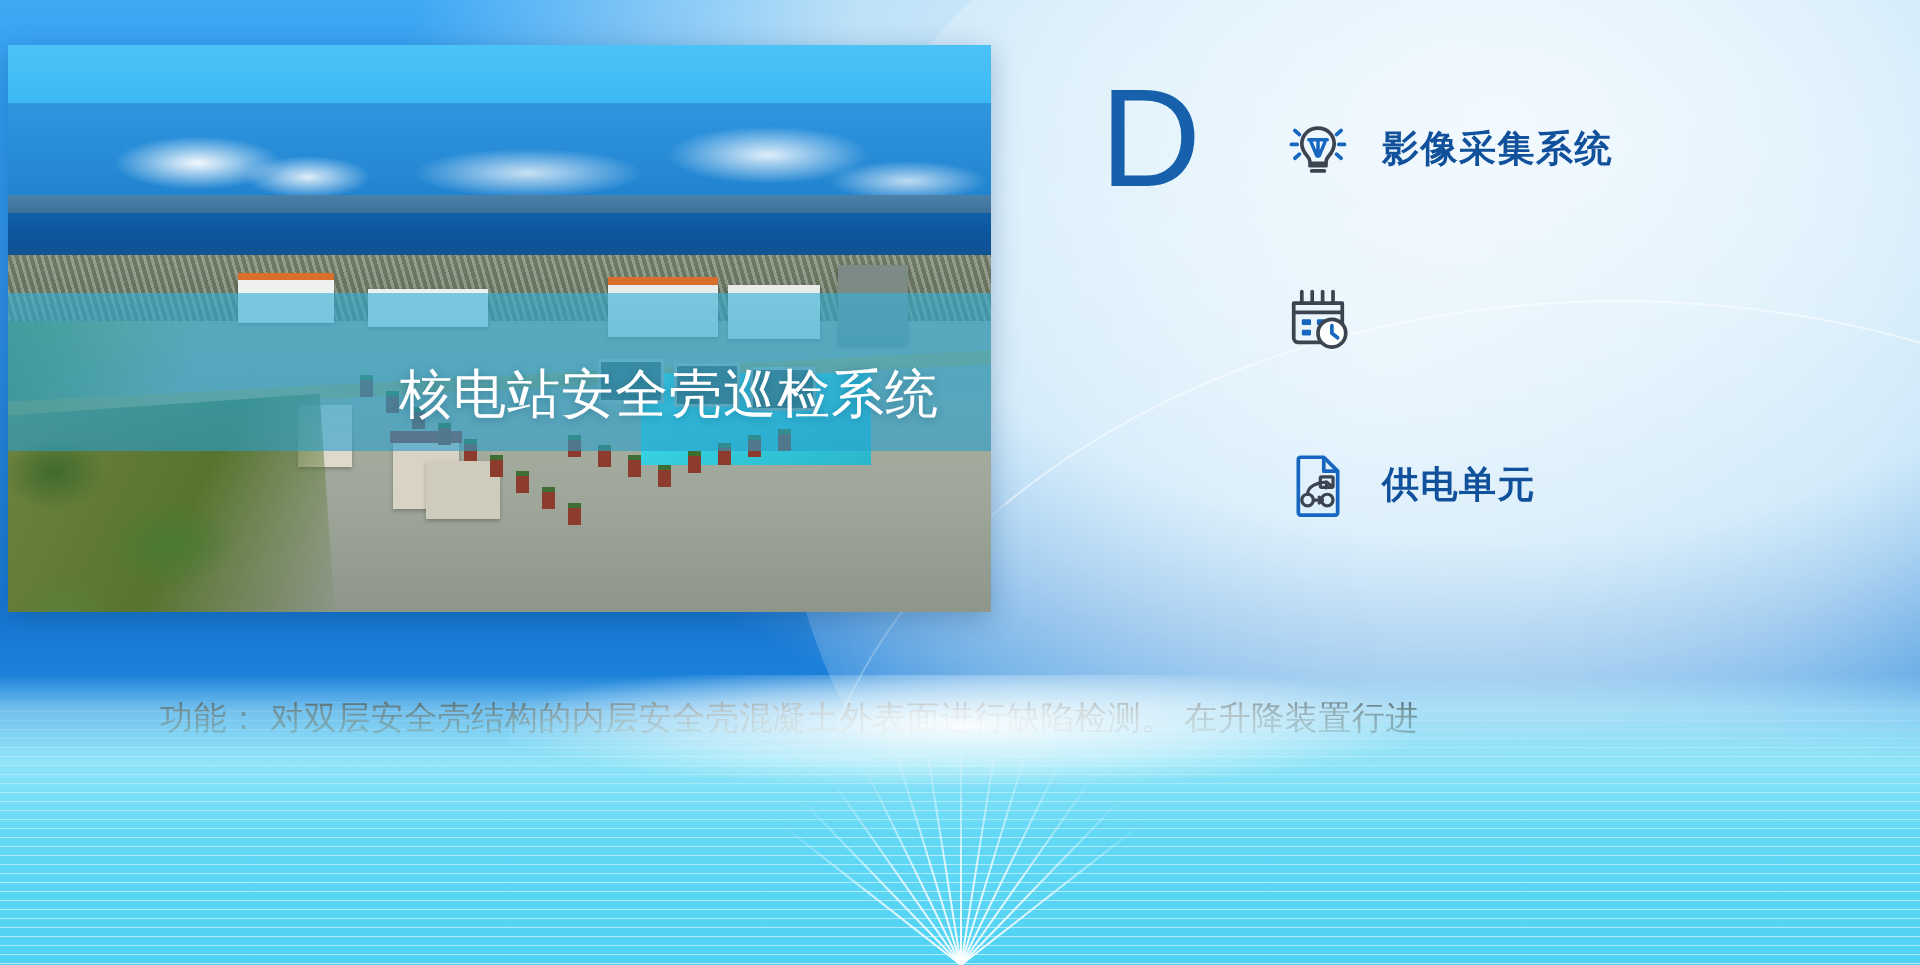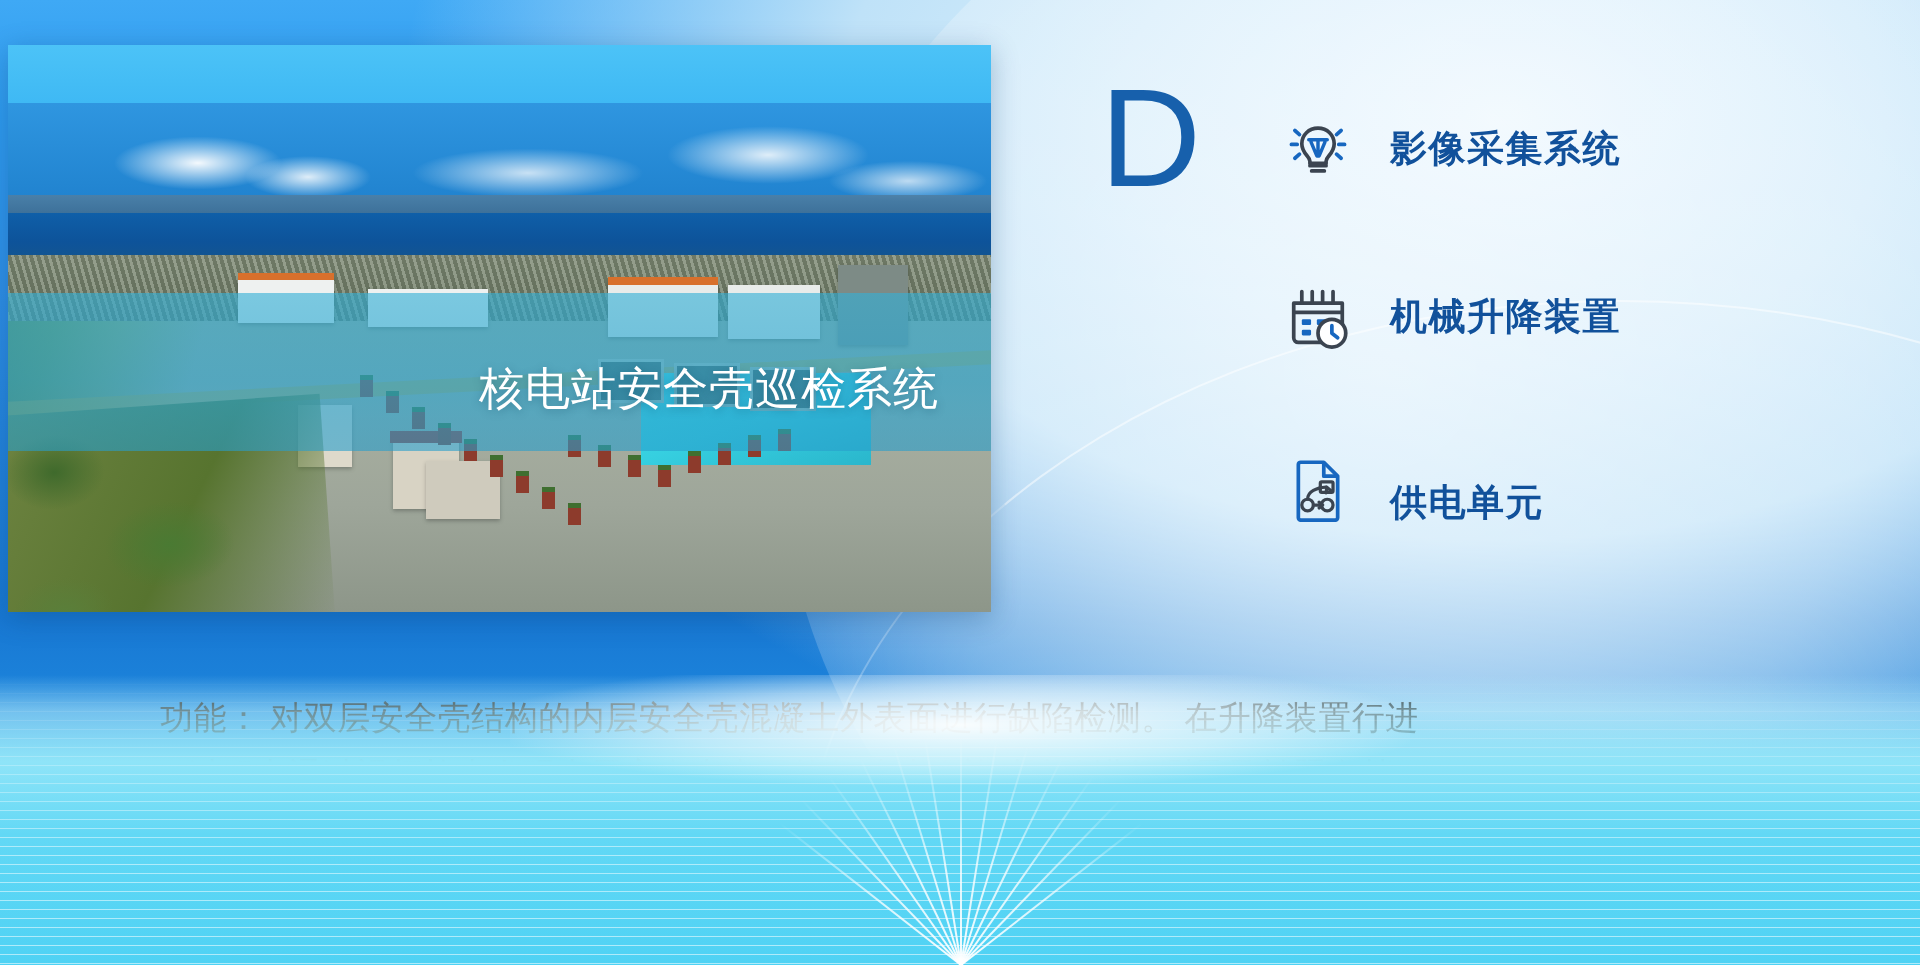--- a/index.html
+++ b/index.html
@@ -128,37 +128,37 @@
   .ph-ground .basin{ position:absolute; background:#4e5a52; border:3px solid #b6bdb2; }
 
   
   .title-band{
     position:absolute; left:0; top:248px; width:100%; height:158px;
     background:linear-gradient(180deg, rgba(52,176,214,0.62) 0%, rgba(44,165,208,0.66) 55%, rgba(40,158,203,0.60) 100%);
     display:flex; flex-direction:column; justify-content:center; align-items:flex-end;
     padding-right:52px;
   }
   .title-band .t-line{
-    color:#ffffff; font-size:45px; line-height:1.17; letter-spacing:1px;
+    color:#ffffff; font-size:53px; line-height:1.17; letter-spacing:1px;
     text-shadow:0 2px 8px rgba(0,60,90,0.35); white-space:nowrap;
-    font-family:Liberation Mono, monospace; font-weight:400;margin-top:43px;
+    font-family:Liberation Serif, serif; font-weight:400;margin-top:43px;
   }
 
   
   .right-panel{
     position:absolute; left:1040px; top:92px; width:760px; height:440px;
   }
   .big-letter{
     position:absolute; left:60px; top:-24px;
     font-size:140px; line-height:1; color:#1760ac; font-weight:400;
     font-family:"Liberation Sans","DejaVu Sans",sans-serif;
   }
   .feature-list{ position:absolute; left:240px; top:14px; width:520px; }
-  .feature{ display:flex; align-items:center; height:86px; margin-bottom:82px;gap:8px; }
-  .feature:last-child{ margin-bottom:0;align-items:flex-end; }
+  .feature{ display:flex; align-items:center; height:86px; margin-bottom:82px; }
+  .feature:last-child{ margin-bottom:0; }
   .feature .ficon{ width:76px; height:76px; flex:0 0 76px; display:flex;
     align-items:center; justify-content:center; }
   .feature .flabel{
     margin-left:26px; color:#11519b; font-size:37px; font-weight:bold;
     letter-spacing:1.5px; white-space:nowrap;
     font-family:"Liberation Sans","DejaVu Sans",sans-serif;
   }
 
   
   .desc{
@@ -262,21 +262,20 @@
             <path d="M11 20h42v30a4 4 0 0 1-4 4H15a4 4 0 0 1-4-4V20z" stroke="#3b4450" stroke-width="3.2" stroke-linejoin="round"></path>
             <path d="M11 28h42" stroke="#3b4450" stroke-width="3.2"></path>
             <path d="M18 10v10M27 10v10M36 10v10M45 10v10" stroke="#3b4450" stroke-width="3.2" stroke-linecap="round"></path>
             <rect x="18" y="34" width="8" height="5" rx="1" fill="#1767c0"></rect>
             <rect x="31" y="34" width="8" height="5" rx="1" fill="#1767c0"></rect>
             <rect x="18" y="43" width="8" height="5" rx="1" fill="#1767c0"></rect>
             <circle cx="44" cy="46" r="12" fill="#ffffff" stroke="#3b4450" stroke-width="3.2"></circle>
             <path d="M44 39.5V46l5 4" stroke="#1767c0" stroke-width="3.2" stroke-linecap="round" stroke-linejoin="round"></path>
           </svg>
         </span>
-        <span class="flabel">机械升降装置</span>
       </div>
 
       <div class="feature">
         <span class="ficon">
           <svg width="74" height="74" viewBox="0 0 64 64" fill="none">
             <path d="M17 8h20l12 12v36a2 2 0 0 1-2 2H17a2 2 0 0 1-2-2V10a2 2 0 0 1 2-2z" stroke="#1767c0" stroke-width="3.2" stroke-linejoin="round"></path>
             <path d="M37 8v12h12" stroke="#1767c0" stroke-width="3.2" stroke-linejoin="round"></path>
             <rect x="34" y="25" width="11" height="9" rx="1.2" stroke="#3b4450" stroke-width="2.8"></rect>
             <circle cx="23" cy="45" r="5" stroke="#3b4450" stroke-width="2.8"></circle>
             <circle cx="40" cy="45" r="5" stroke="#3b4450" stroke-width="2.8"></circle>

